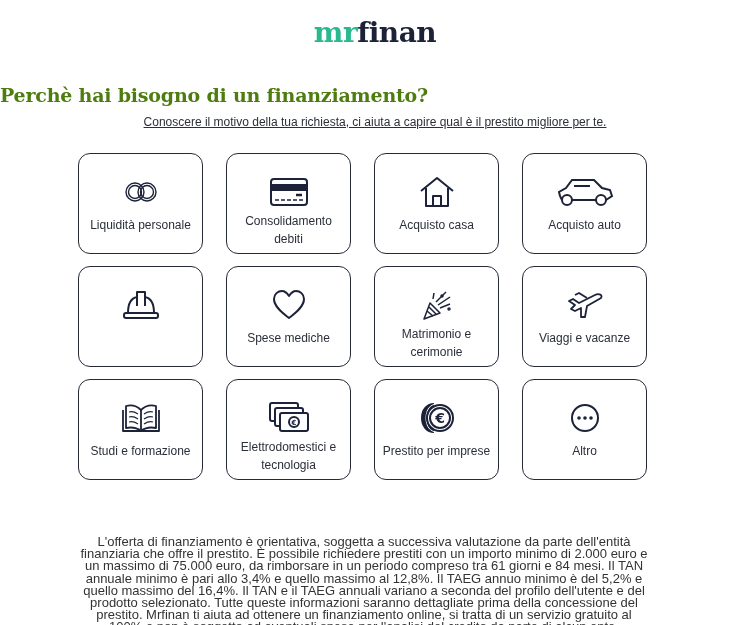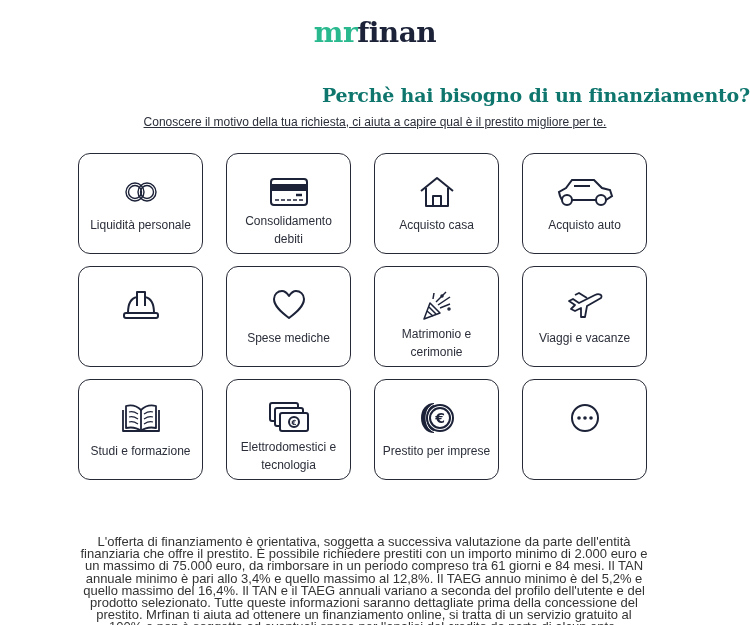--- a/index.html
+++ b/index.html
@@ -1,20 +1,20 @@
 <!DOCTYPE html>
 <html><head>
 <meta charset="utf-8">
 <style>
   html, body { margin:0; padding:0; background:#ffffff; }
   body { width:750px; height:625px; position:relative; overflow:hidden; font-family:"Liberation Sans", sans-serif; color:#1c2238; }
   .logo { position:absolute; top:16px; left:0; width:750px; text-align:center; font-family:"DejaVu Serif", serif; font-weight:bold; font-size:28px; letter-spacing:-0.5px; }
   .logo .a { color:#2ab98f; }
   .logo .b { color:#1c2238; }
-  .title { position:absolute; top:84px; left:0; width:750px; text-align:right; font-family:"DejaVu Serif", serif; font-weight:bold; font-size:19px; color:#0f766e; letter-spacing:-0.2px; }
+  .title { position:absolute; top:84px; left:0; width:750px; text-align:left; font-family:"DejaVu Serif", serif; font-weight:bold; font-size:19px; color:#4d7c0f; letter-spacing:-0.2px; }
   .subtitle { position:absolute; top:115px; left:0; width:750px; text-align:center; font-size:12px; color:#2b2f3a;text-decoration:underline; }
   .grid { position:absolute; left:78px; top:153px; display:grid; grid-template-columns: repeat(4, 125px); grid-template-rows: repeat(3, 101px); column-gap:23px; row-gap:12px; }
   .card { box-sizing:border-box; border:1.6px solid #262a36; border-radius:12px; background:#fff; position:relative; cursor:pointer; }
   .card .icon { position:absolute; top:20px; left:0; width:100%; height:36px; display:flex; justify-content:center; align-items:center; }
   .card .label { position:absolute; top:58px; left:6px; right:6px; text-align:center; font-size:12px; line-height:18px; color:#2b2f3a; }
   .card .label.one { top:62px; }
   .disclaimer { position:absolute; top:536px; left:78px; width:572px; text-align:center; font-size:13px; line-height:12.2px; color:#333; }
 </style>
 </head>
 <body>
@@ -162,17 +162,18 @@
 
   <div class="card">
     <div class="icon">
       <svg width="32" height="32" viewBox="0 0 32 32" fill="none" stroke="#1c2238" stroke-width="2">
         <circle cx="16" cy="16" r="13"></circle>
         <circle cx="10" cy="16" r="1.8" fill="#1c2238" stroke="none"></circle>
         <circle cx="16" cy="16" r="1.8" fill="#1c2238" stroke="none"></circle>
         <circle cx="22" cy="16" r="1.8" fill="#1c2238" stroke="none"></circle>
       </svg>
     </div>
+    <div class="label one">Altro</div>
   </div>
 
 </div>
 
 <div class="disclaimer">L'offerta di finanziamento è orientativa, soggetta a successiva valutazione da parte dell'entità finanziaria che offre il prestito. È possibile richiedere prestiti con un importo minimo di 2.000 euro e un massimo di 75.000 euro, da rimborsare in un periodo compreso tra 61 giorni e 84 mesi. Il TAN annuale minimo è pari allo 3,4% e quello massimo al 12,8%. Il TAEG annuo minimo è del 5,2% e quello massimo del 16,4%. Il TAN e il TAEG annuali variano a seconda del profilo dell'utente e del prodotto selezionato. Tutte queste informazioni saranno dettagliate prima della concessione del prestito. Mrfinan ti aiuta ad ottenere un finanziamento online, si tratta di un servizio gratuito al 100% e non è soggetto ad eventuali spese per l'analisi del credito da parte di alcun ente. Condizioni aggiornate al 3 giugno 2022.</div>
 
 </body></html>

